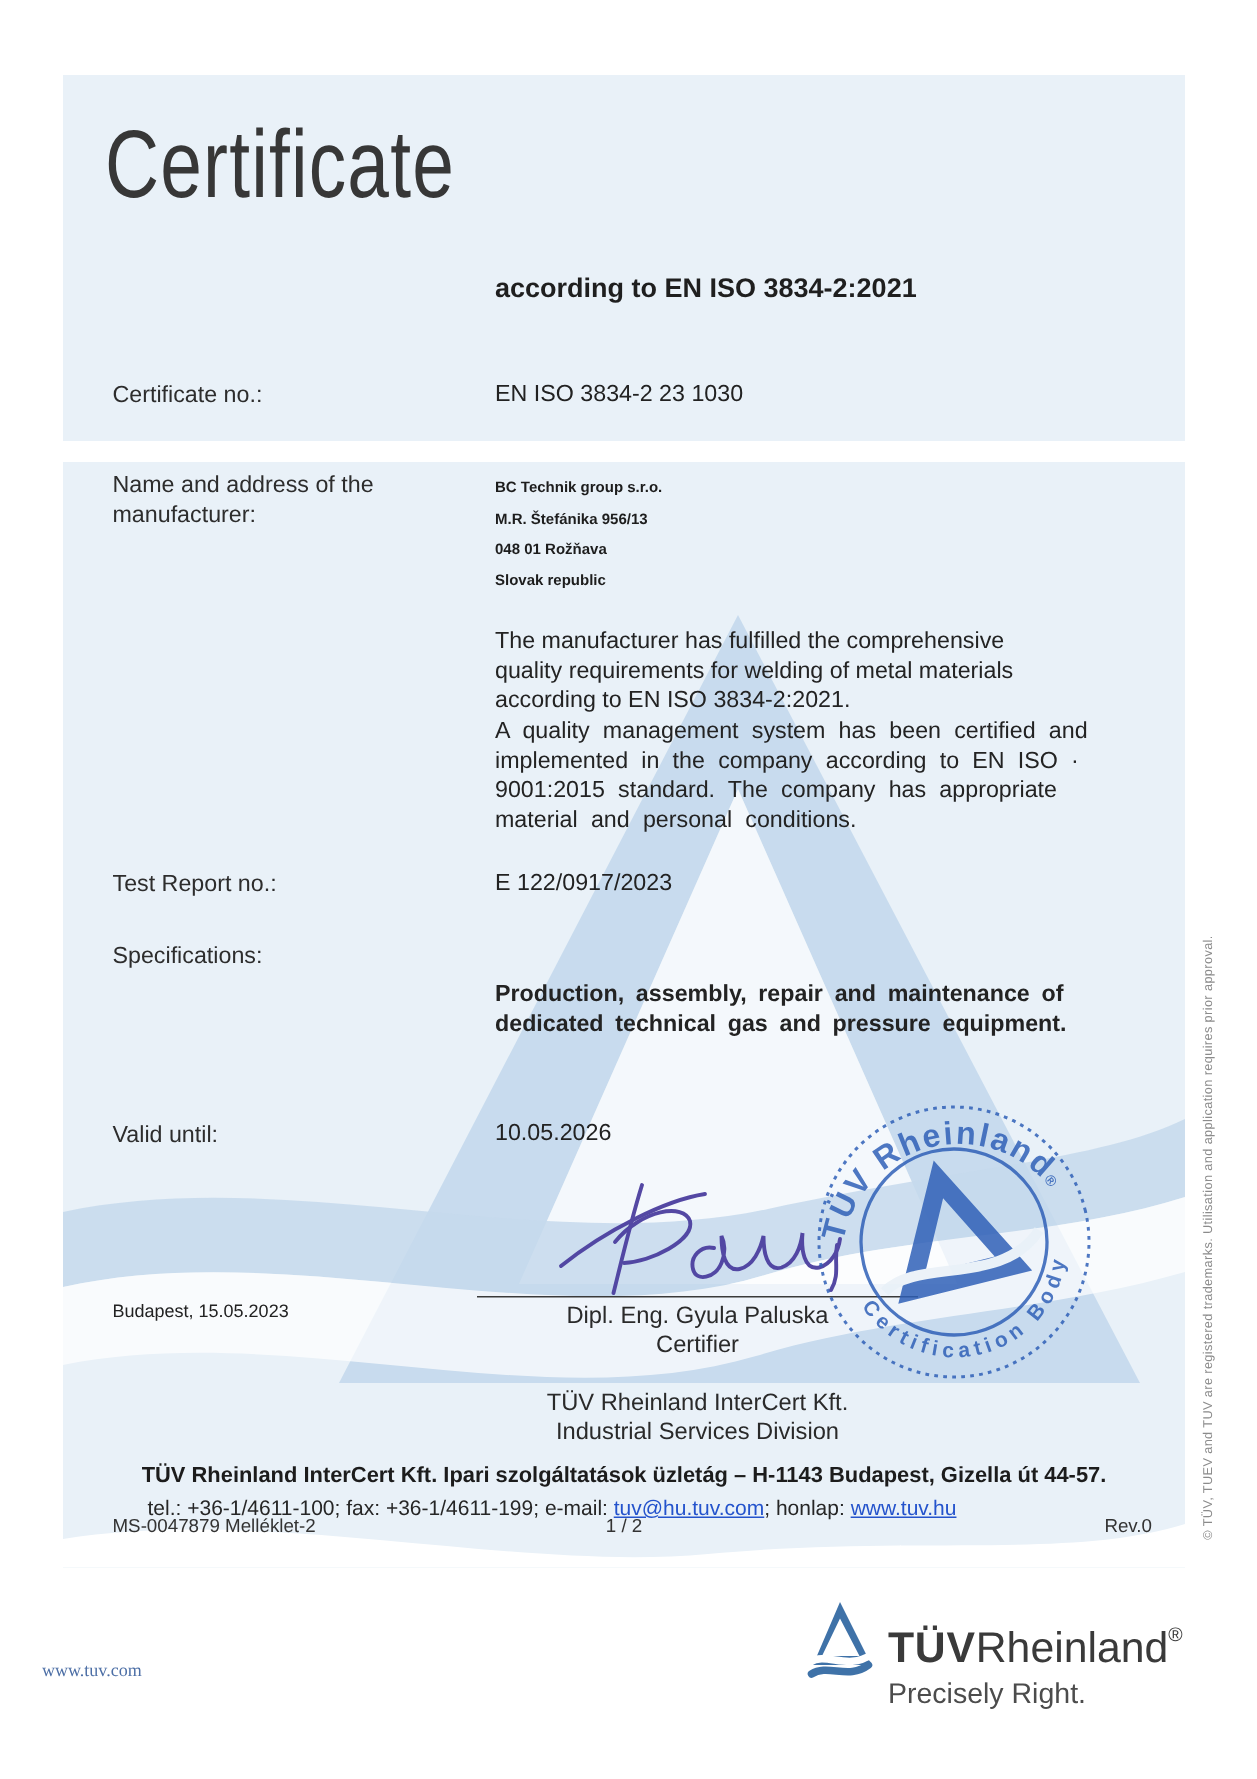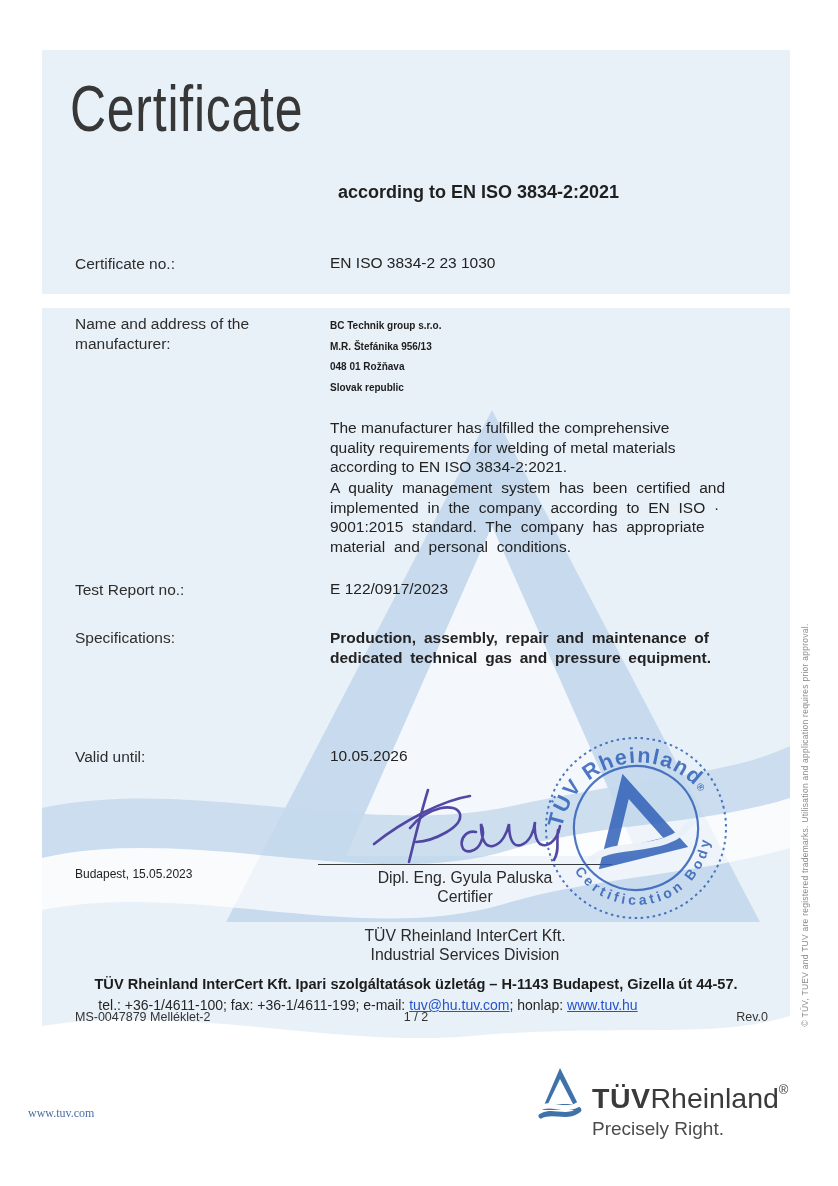--- a/index.html
+++ b/index.html
@@ -11,21 +11,21 @@
   .abs{position:absolute;}
   .title{font-size:64px;color:#373737;letter-spacing:1px;transform:scaleX(.78);transform-origin:left top;white-space:nowrap;}
   .subtitle{font-size:18px;font-weight:bold;color:#1f1f1f;white-space:nowrap;}
   .label{font-size:15.5px;color:#2d2d2d;line-height:20px;}
   .value{font-size:15.5px;color:#222;}
   .bold{font-weight:bold;}
   .lines{white-space:pre-line;}
   .para{font-size:15.5px;line-height:19.5px;color:#232323;}
   .addr{font-size:10px;line-height:20.5px;font-weight:bold;color:#1d1d1d;}
   .ws-wide{word-spacing:4.5px;}
-  .ws-med{word-spacing:3.5px;}
+  .ws-med{word-spacing:3.5px;margin-top:25px;}
   .ws-small{word-spacing:1.5px;}
   .watermark-svg{position:absolute;inset:0;pointer-events:none;}
   .sig-line{position:absolute;height:0;border-top:1.3px solid #3a3a3a;}
   .center-block{text-align:center;font-size:15.8px;line-height:19px;color:#2a2a2a;}
   .stamp{position:absolute;opacity:.84;transform:rotate(-14deg);pointer-events:none;}
   .signature-svg{position:absolute;pointer-events:none;}
   .footer-address{width:748px;text-align:center;font-size:14.6px;font-weight:bold;color:#1c1c1c;}
   .footer-contact{width:652px;text-align:center;font-size:14px;color:#262626;}
   .footer-link{color:#2453cc;text-decoration:underline;cursor:pointer;}
   .footer-meta{font-size:12.5px;color:#333;}
@@ -36,21 +36,21 @@
   .brand-reg{font-size:13px;vertical-align:14px;}
   .brand-tagline{font-size:19px;color:#4c4c4c;margin-top:3px;}
 </style>
 </head>
 <body>
 
 <div class="page">
 
   <div class="panel panel-top">
     <div class="abs title" style="left:28px;top:22px;">Certificate</div>
-    <div class="abs subtitle" style="left:296px;top:132px;">according to EN ISO 3834-2:2021</div>
+    <div class="abs subtitle" style="left:288px;top:132px;">according to EN ISO 3834-2:2021</div>
     <div class="abs label" style="left:33px;top:204px;">Certificate no.:</div>
     <div class="abs value" style="left:288px;top:204px;">EN ISO 3834-2 23 1030</div>
   </div>
 
   <div class="panel panel-main">
 
     <svg class="watermark-svg" width="748" height="737" viewBox="0 0 748 737">
       <path d="M450,102 L718,614 L184,614 Z M450,218 L596,548 L304,548 Z" fill="#bfd6eb" fill-rule="evenodd" opacity="0.8"></path>
       <path d="M450,218 L596,548 L304,548 Z" fill="rgba(255,255,255,0.5)"></path>
       <path d="M0,500 C150,468 320,530 470,498 C600,470 690,466 748,438 L748,490 C660,518 560,514 468,542 C330,584 150,516 0,550 Z" fill="#c6d9ec" opacity="0.85"></path>

